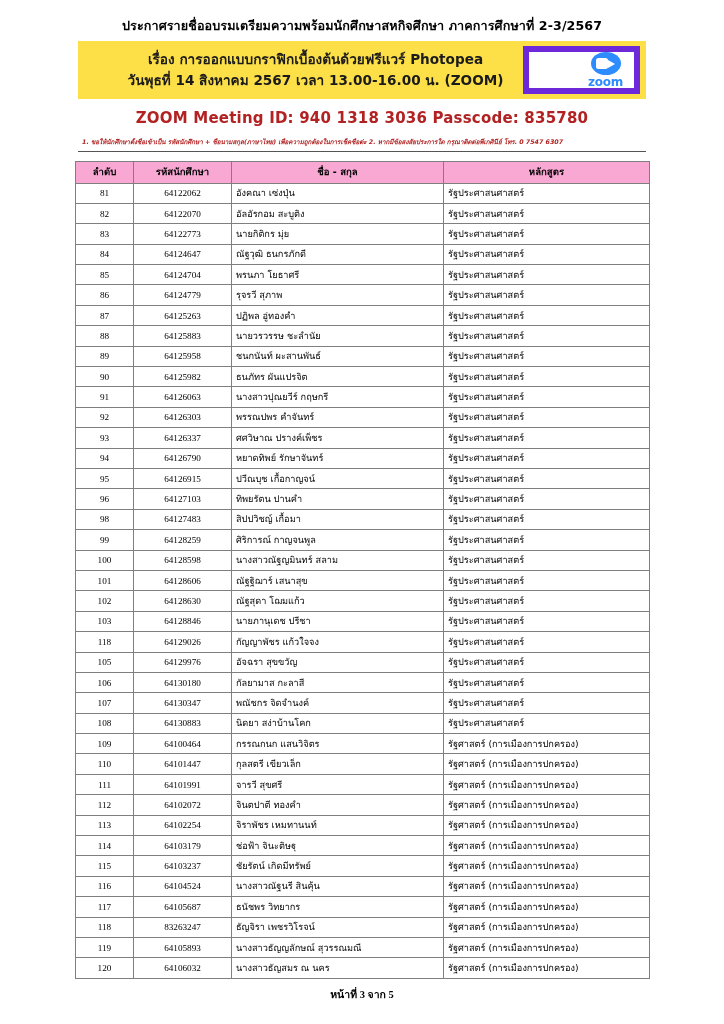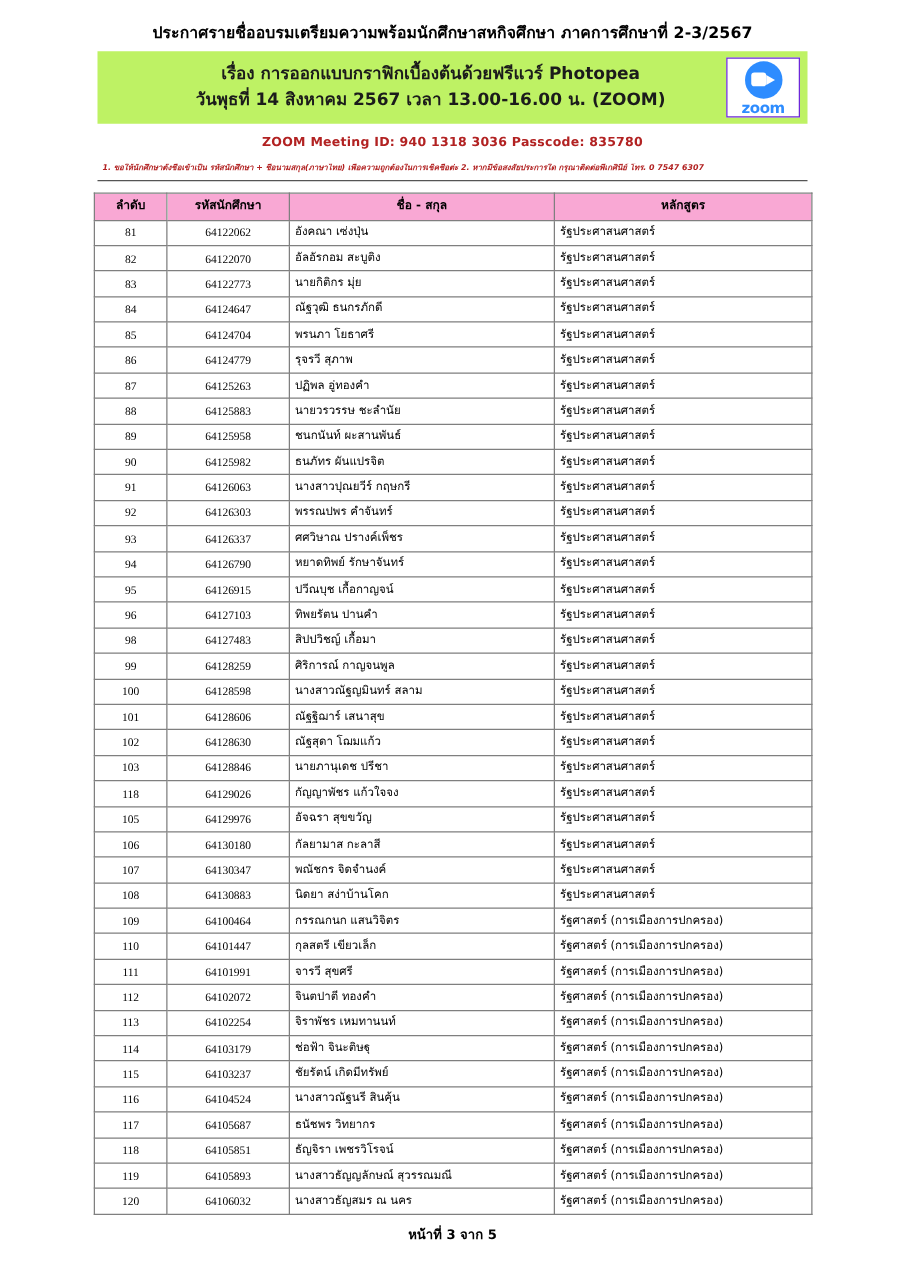--- a/index.html
+++ b/index.html
@@ -33,21 +33,21 @@
     padding-top: 18px;
     line-height: 1.3;
   }
 
   
   .banner-wrap {
     margin: 7px 78px 0 78px;
     position: relative;
   }
   .banner {
-    background: #bef264;
+    background: #fde047;
     display: flex;
     align-items: stretch;
     justify-content: space-between;
     height: 58px;
     padding: 0;
   }
   .banner-text {
     flex: 1;
     display: flex;
     flex-direction: column;
@@ -63,21 +63,22 @@
     white-space: nowrap;
   }
   .zoom-logo {
     width: 57px;
     margin: 5px 6px 5px 0;
     background: #ffffff;
     display: flex;
     flex-direction: column;
     align-items: center;
     justify-content: center;
-    border: 1px solid #6d28d9;
+    border: 6px solid #6d28d9;
+    padding-left: 48px;
   }
   .zoom-circle {
     width: 30px;
     height: 30px;
     border-radius: 50%;
     background: #2D8CFF;
     display: flex;
     align-items: center;
     justify-content: center;
     margin-bottom: 1px;
@@ -111,21 +112,21 @@
     font-weight: 700;
     color: #2D8CFF;
     letter-spacing: -0.3px;
     line-height: 1;
   }
 
   
   .meeting-id {
     text-align: center;
     color: #B22222;
-    font-size: 10px;
+    font-size: 15px;
     font-weight: 700;
     margin-top: 10px;
     letter-spacing: 0.2px;
   }
 
   
   .note {
     margin: 11px 78px 0 78px;
     color: #B22222;
     font-size: 6.3px;
@@ -175,20 +176,21 @@
   td.sid  { text-align: center; font-family: "Liberation Serif", serif; font-size: 10px; }
   td.name { text-align: left; }
   td.prog { text-align: left; }
 
   
   .footer {
     text-align: center;
     font-size: 10.5px;
     font-weight: 700;
     margin-top: 7px;
+    font-family: Liberation Serif, serif;
   }
 </style>
 </head>
 <body>
 
 <div class="page">
 
   <div class="doc-title">ประกาศรายชื่ออบรมเตรียมความพร้อมนักศึกษาสหกิจศึกษา  ภาคการศึกษาที่ 2-3/2567</div>
 
   <div class="banner-wrap">
@@ -441,21 +443,21 @@
             <td class="prog">รัฐศาสตร์ (การเมืองการปกครอง)</td>
           </tr>
           <tr>
             <td class="no">117</td>
             <td class="sid">64105687</td>
             <td class="name">ธนัชพร วิทยากร</td>
             <td class="prog">รัฐศาสตร์ (การเมืองการปกครอง)</td>
           </tr>
           <tr>
             <td class="no">118</td>
-            <td class="sid">64105851</td>
+            <td class="sid">83263247</td>
             <td class="name">ธัญจิรา เพชรวิโรจน์</td>
             <td class="prog">รัฐศาสตร์ (การเมืองการปกครอง)</td>
           </tr>
           <tr>
             <td class="no">119</td>
             <td class="sid">64105893</td>
             <td class="name">นางสาวธัญญลักษณ์ สุวรรณมณี</td>
             <td class="prog">รัฐศาสตร์ (การเมืองการปกครอง)</td>
           </tr>
           <tr>

